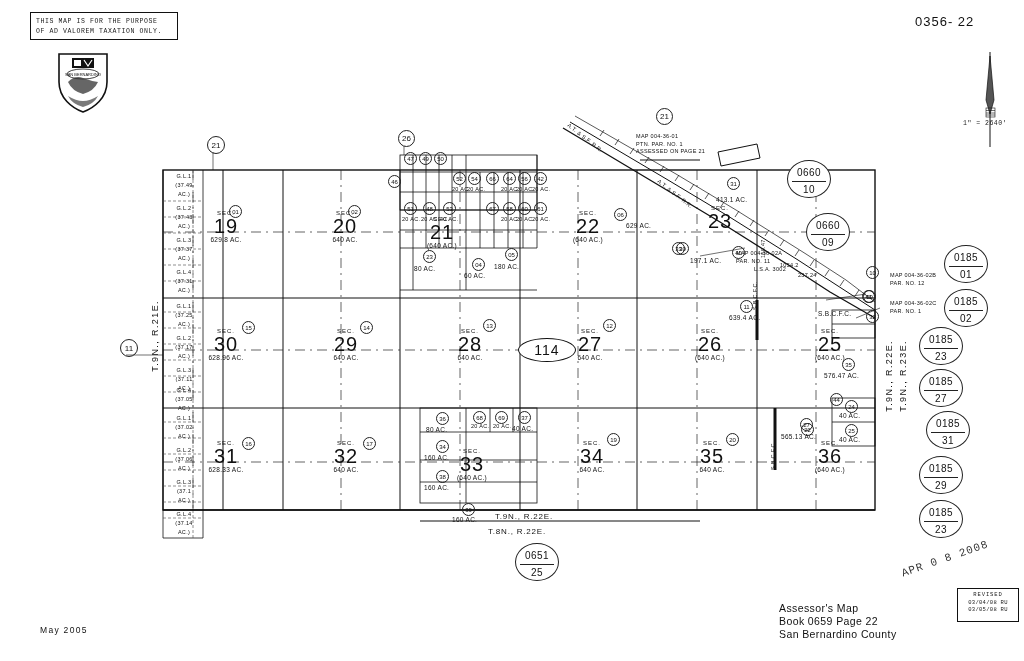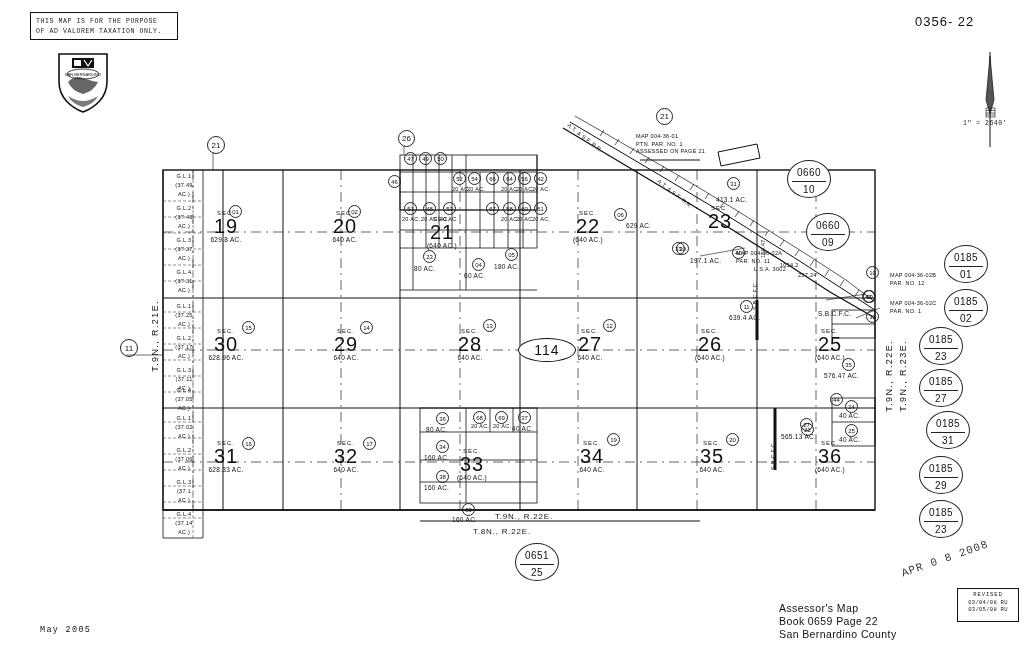--- a/index.html
+++ b/index.html
@@ -30,21 +30,21 @@
 
   
   .hdr-city{left:771px;top:14px;font-size:10.5px;line-height:11.8px;letter-spacing:.2px;font-weight:bold;color:#111;}
   .hdr-bookpage{left:915px;top:14px;font-size:13px;letter-spacing:1px;color:#111;white-space:nowrap;}
 
   
   .north{left:975px;top:52px;width:30px;height:95px;}
   .scale-note{left:963px;top:120px;font-size:6.5px;letter-spacing:.5px;color:#222;}
 
   
-  .map-date{left:40px;top:625px;font-size:8.5px;letter-spacing:1.3px;color:#111;font-family:Liberation Mono, monospace;}
+  .map-date{left:40px;top:625px;font-size:8.5px;letter-spacing:1.3px;color:#111;}
 
   
   .footer{left:779px;top:602px;font-size:10.5px;line-height:13px;letter-spacing:.4px;color:#111;}
   .stamp{left:900px;top:568px;font-size:11px;letter-spacing:1px;color:#333;
          transform:rotate(-19deg);transform-origin:left top;white-space:nowrap;}
   .revbox{left:957px;top:588px;width:62px;height:34px;border:1px solid #111;
           font-size:5.5px;line-height:7.5px;letter-spacing:.3px;text-align:center;
           padding-top:2px;box-sizing:border-box;color:#222;}
   .revbox .rev-title{letter-spacing:.9px;}
 
@@ -636,21 +636,21 @@
   <div class="abs bp" style="left:515px;top:543px;">
     <div class="b">0651</div>
     <div class="hr"></div>
     <div class="p">25</div>
   </div>
 
   <div class="abs vert" style="left:150px;top:300px;">T.9N., R.21E.</div>
   <div class="abs vert" style="left:884px;top:340px;">T.9N., R.22E.</div>
   <div class="abs vert" style="left:898px;top:340px;">T.9N., R.23E.</div>
   <div class="abs an8" style="left:495px;top:512px;">T.9N., R.22E.</div>
-  <div class="abs an8" style="left:473px;top:527px;">T.8N., R.22E.</div>
+  <div class="abs an8" style="left:488px;top:527px;">T.8N., R.22E.</div>
 
   <div class="abs map-date">May 2005</div>
   <div class="abs stamp mono">APR 0 8 2008</div>
   <div class="abs footer">
     <div>Assessor's Map</div>
     <div>Book 0659 Page 22</div>
     <div>San Bernardino County</div>
   </div>
   <div class="abs revbox mono">
     <div class="rev-title">REVISED</div>

